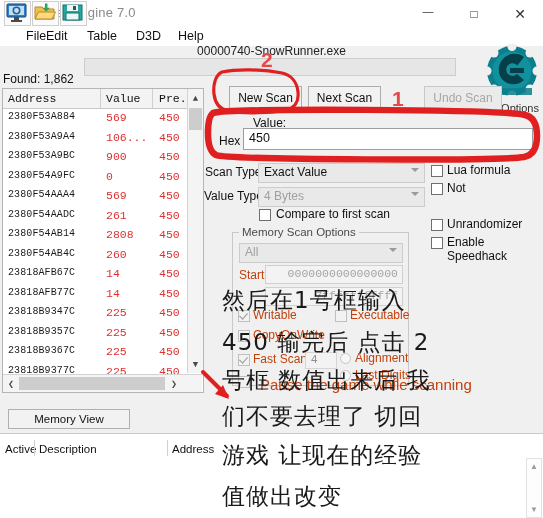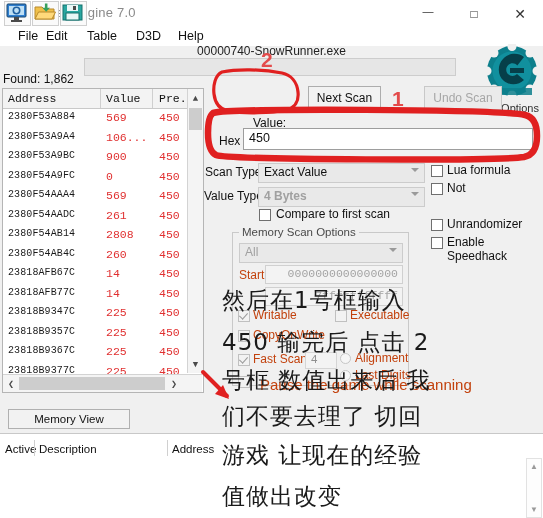--- a/index.html
+++ b/index.html
@@ -122,21 +122,21 @@
       </div>
     <div class="wbtn max">
         <span class="gl" style="font-size:12px;">□</span>
       </div>
     <div class="wbtn close">
         <span class="gl" style="font-size:14px;">✕</span>
       </div>
   </div>
 
   <div class="menubar">
-    <div class="menu-item" style="left:14px;">File</div>
+    <div class="menu-item" style="left:22px;">File</div>
     <div class="menu-item" style="left:42px;">Edit</div>
     <div class="menu-item" style="left:83px;">Table</div>
     <div class="menu-item" style="left:132px;">D3D</div>
     <div class="menu-item" style="left:174px;">Help</div>
   </div>
 
   <div class="toolband"></div>
 
   <div class="tbtn" style="left:4px;">
     <svg width="23" height="21" viewBox="0 0 23 21">
@@ -274,38 +274,39 @@
       <div class="vthumb"></div>
       <div class="vdn">▼</div>
     </div>
     <div class="hscroll">
       <div class="hlf">❮</div>
       <div class="hthumb"></div>
       <div class="hrt">❯</div>
     </div>
   </div>
 
+  <div class="scanbtn" style="left:229px;top:86px;width:71px;">New Scan</div>
   <div class="scanbtn" style="left:308px;top:86px;width:71px;">Next Scan</div>
   <div class="scanbtn dis" style="left:424px;top:86px;width:76px;">Undo Scan</div>
 
   <div class="lbl" style="left:253px;top:116px;">Value:</div>
   <div class="lbl" style="left:219px;top:134px;">Hex</div>
   <div class="cbx" style="left:243px;top:132px;"></div>
   <div class="valbox">
     <span>450</span>
   </div>
 
   <div class="lbl" style="left:205px;top:165px;">Scan Type</div>
   <div class="combo" style="left:258px;top:163px;width:165px;">
     <span>Exact Value</span>
     <div class="arw"></div>
   </div>
 
   <div class="lbl" style="left:204px;top:189px;">Value Type</div>
-  <div class="combo dis" style="left:258px;top:187px;width:165px;font-weight:bold;">
+  <div class="combo dis" style="left:258px;top:187px;width:165px;">
     <span>4 Bytes</span>
     <div class="arw"></div>
   </div>
 
   <div class="cbx" style="left:259px;top:209px;"></div>
   <div class="lbl" style="left:276px;top:207px;">Compare to first scan</div>
 
   <div class="cbx" style="left:431px;top:165px;"></div>
   <div class="lbl" style="left:447px;top:163px;">Lua formula</div>
 

